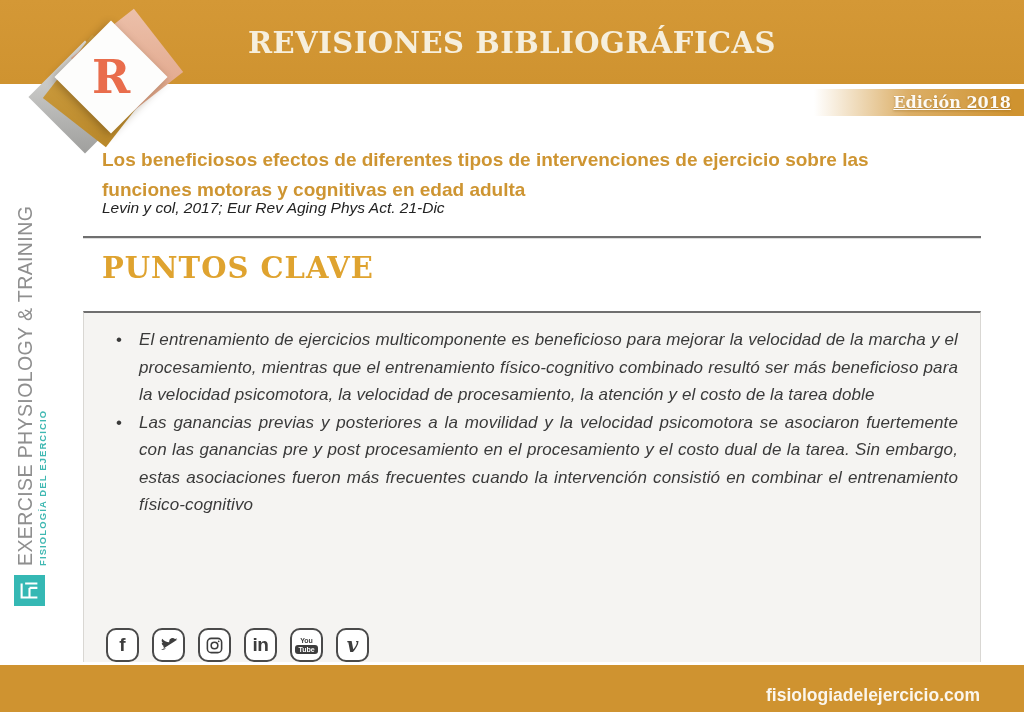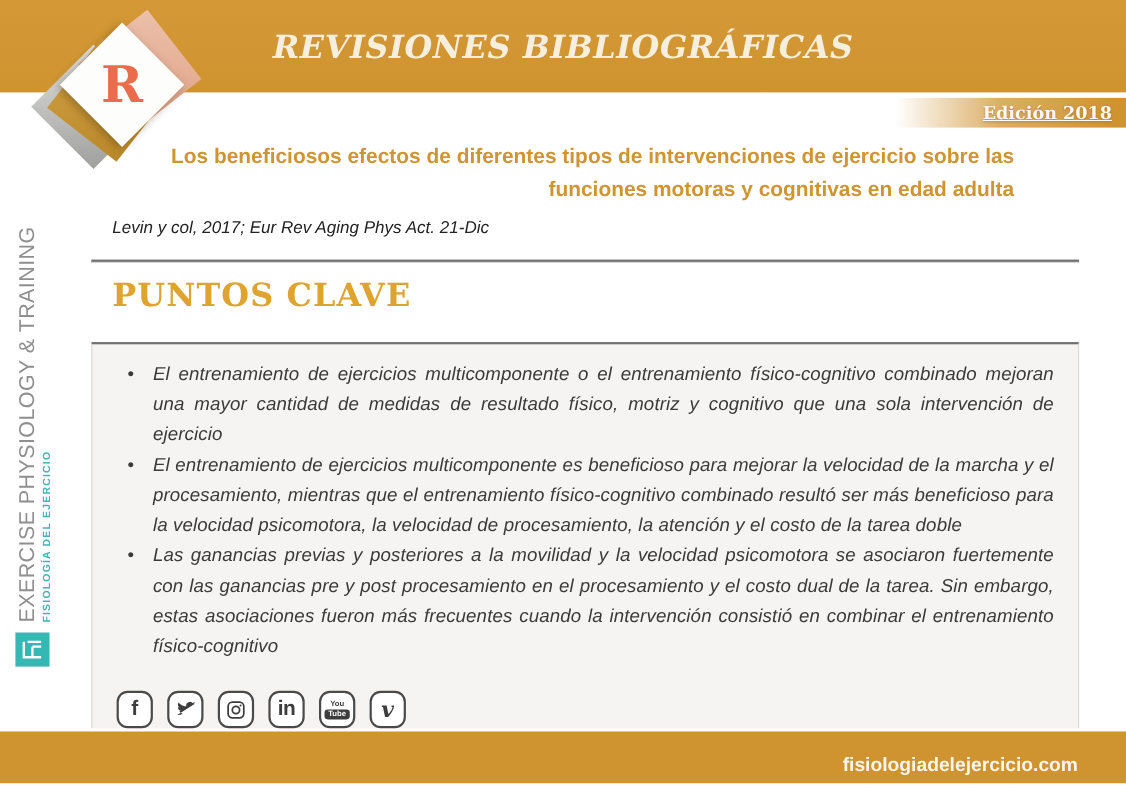--- a/index.html
+++ b/index.html
@@ -2,40 +2,40 @@
 <html><head>
 <meta charset="utf-8">
 <style>
   html,body{margin:0;padding:0;}
   body{font-family:"Liberation Sans",sans-serif;background:#e9e9e9;}
   .page{position:relative;width:1024px;height:724px;background:#ffffff;overflow:hidden;margin:0 auto;}
 
   
   .header-band{position:absolute;left:0;top:0;width:100%;height:84px;background:linear-gradient(180deg,#d49836 0%,#cf9330 100%);}
   .header-title{position:absolute;left:0;top:0;width:100%;height:84px;line-height:86px;text-align:center;
-    font-family:"DejaVu Serif",serif;font-weight:bold;font-size:29px;letter-spacing:.5px;color:#f6efdd;font-style:italic;}
+    font-family:"DejaVu Serif",serif;font-weight:bold;font-size:29px;letter-spacing:.5px;color:#f6efdd;}
 
   
   .logo{position:absolute;left:45px;top:5px;width:150px;height:160px;z-index:6;}
   .diamond{position:absolute;width:80px;height:80px;transform:rotate(45deg);}
   .diamond.gray{left:0px;top:52px;background:linear-gradient(135deg,#e3e3e1,#9f9f9d);}
   .diamond.gold{left:14px;top:46px;background:linear-gradient(135deg,#d3a345,#b9882a);transform:rotate(38deg);}
   .diamond.salmon{left:42px;top:20px;background:linear-gradient(135deg,#ecc0aa,#dd9d7f);transform:rotate(52deg);}
   .diamond.white{left:26px;top:32px;background:#fdfdfc;box-shadow:0 3px 8px rgba(60,40,10,.35);}
   .logo-r{position:absolute;left:26px;top:32px;width:80px;height:80px;display:flex;align-items:center;justify-content:center;
     font-family:"DejaVu Serif",serif;font-weight:bold;font-size:46px;color:#e96d4c;}
 
   
   .edition-badge{position:absolute;top:89px;right:0;width:210px;height:27px;line-height:27px;
     background:linear-gradient(to right,rgba(208,148,52,0) 0%,rgba(208,148,52,.75) 45%,#cf9330 95%);
     text-align:right;padding-right:13px;box-sizing:border-box;
     font-family:"DejaVu Serif",serif;font-weight:bold;font-size:16px;color:#fdfaf4;text-shadow:0 1px 2px rgba(130,85,15,.55);text-decoration:underline;}
 
   
-  .main-title{position:absolute;left:102px;top:128px;width:820px;text-align:right;
+  .main-title{position:absolute;left:102px;top:145px;width:820px;text-align:left;
     color:#ce9532;font-weight:bold;font-size:19px;line-height:30px;}
   .citation{position:absolute;left:102px;top:199px;width:820px;
     font-style:italic;font-size:15.5px;color:#222222;}
   .rule-1{position:absolute;left:83px;top:236px;width:898px;height:2px;background:#6f6f6f;border-bottom:1px solid #dedede;}
   .key-title{position:absolute;left:102px;top:251px;width:820px;
     font-family:"DejaVu Serif",serif;font-weight:bold;font-size:29px;letter-spacing:1px;color:#dfa32f;}
 
   
   .content-box{position:absolute;left:83px;top:311px;width:898px;height:351px;box-sizing:border-box;
     background:#f5f4f2;border-top:2px solid #6f6f6f;border-left:1px solid #d9d7d3;border-right:1px solid #d9d7d3;}
@@ -87,21 +87,20 @@
   <div class="edition-badge">Edición 2018</div>
 
   <div class="main-title">Los beneficiosos efectos de diferentes tipos de intervenciones de ejercicio sobre las funciones motoras y cognitivas en edad adulta</div>
   <div class="citation">Levin y col, 2017; Eur Rev Aging Phys Act. 21-Dic</div>
   <div class="rule-1"></div>
 
   <div class="key-title">PUNTOS CLAVE</div>
 
   <div class="content-box">
     <ul class="bullets">
-      <li>El entrenamiento de ejercicios multicomponente o el entrenamiento físico-cognitivo combinado mejoran una mayor cantidad de medidas de resultado físico, motriz y cognitivo que una sola intervención de ejercicio</li>
       <li>El entrenamiento de ejercicios multicomponente es beneficioso para mejorar la velocidad de la marcha y el procesamiento, mientras que el entrenamiento físico-cognitivo combinado resultó ser más beneficioso para la velocidad psicomotora, la velocidad de procesamiento, la atención y el costo de la tarea doble</li>
       <li>Las ganancias previas y posteriores a la movilidad y la velocidad psicomotora se asociaron fuertemente con las ganancias pre y post procesamiento en el procesamiento y el costo dual de la tarea. Sin embargo, estas asociaciones fueron más frecuentes cuando la intervención consistió en combinar el entrenamiento físico-cognitivo</li>
     </ul>
 
     <div class="social-row">
       <div class="social-icon">
         <span class="glyph-f">f</span>
       </div>
       <div class="social-icon">
         <svg width="18" height="18" viewBox="0 0 24 24" fill="#3d3d3d">

